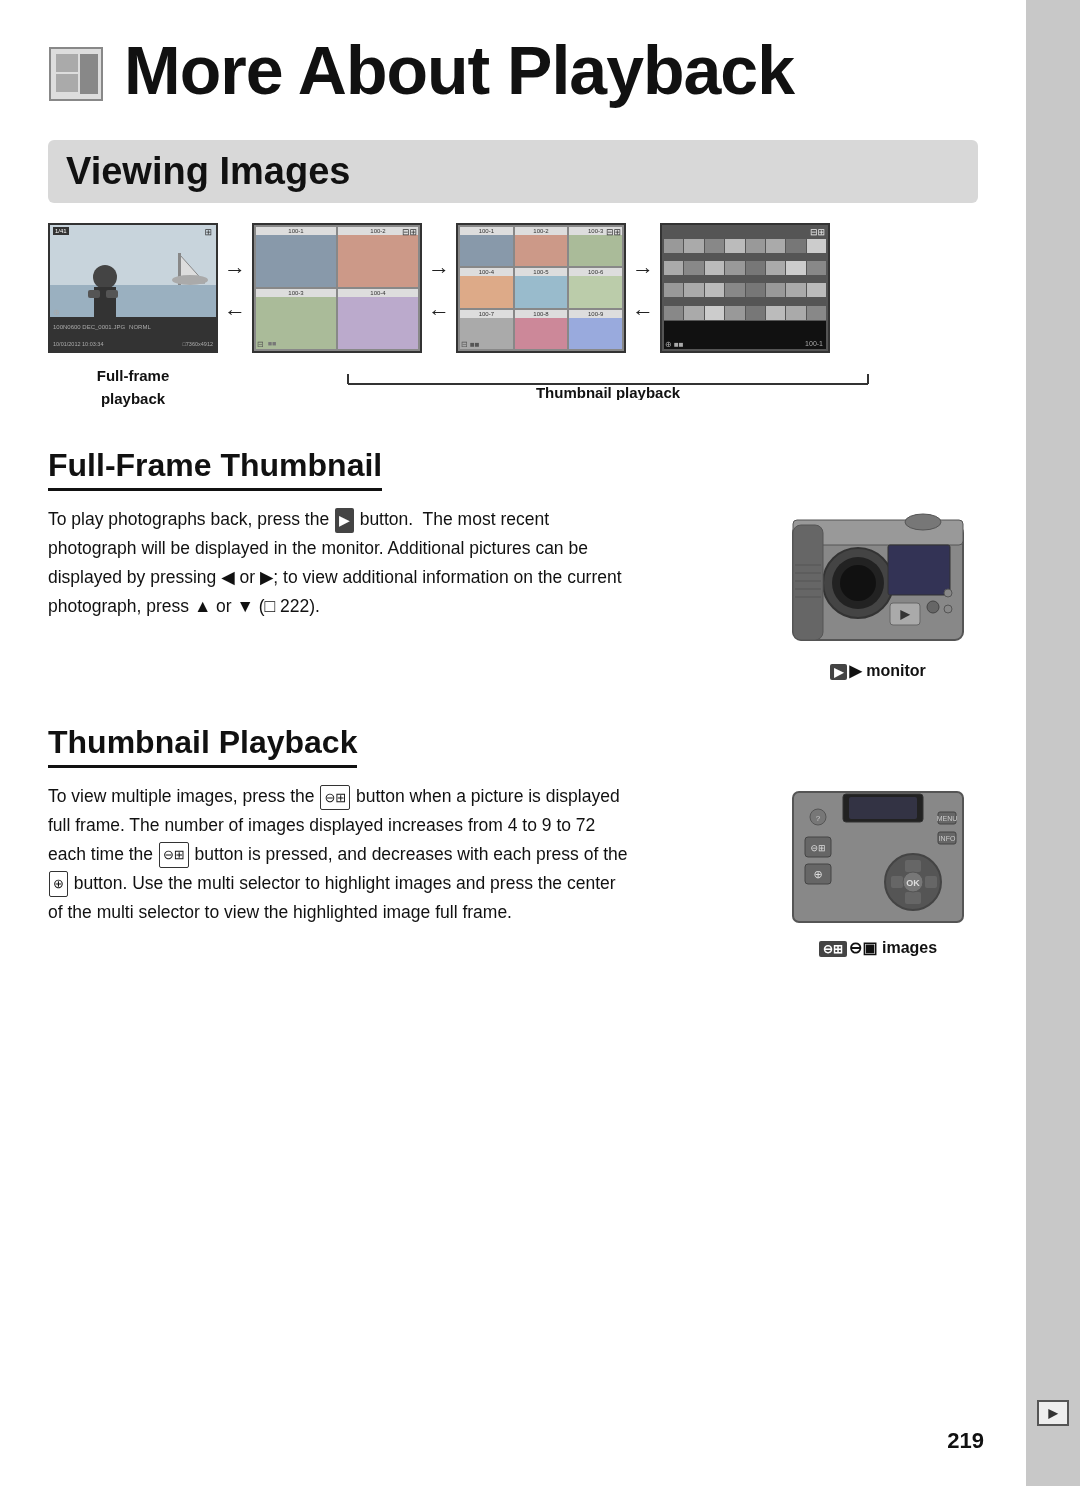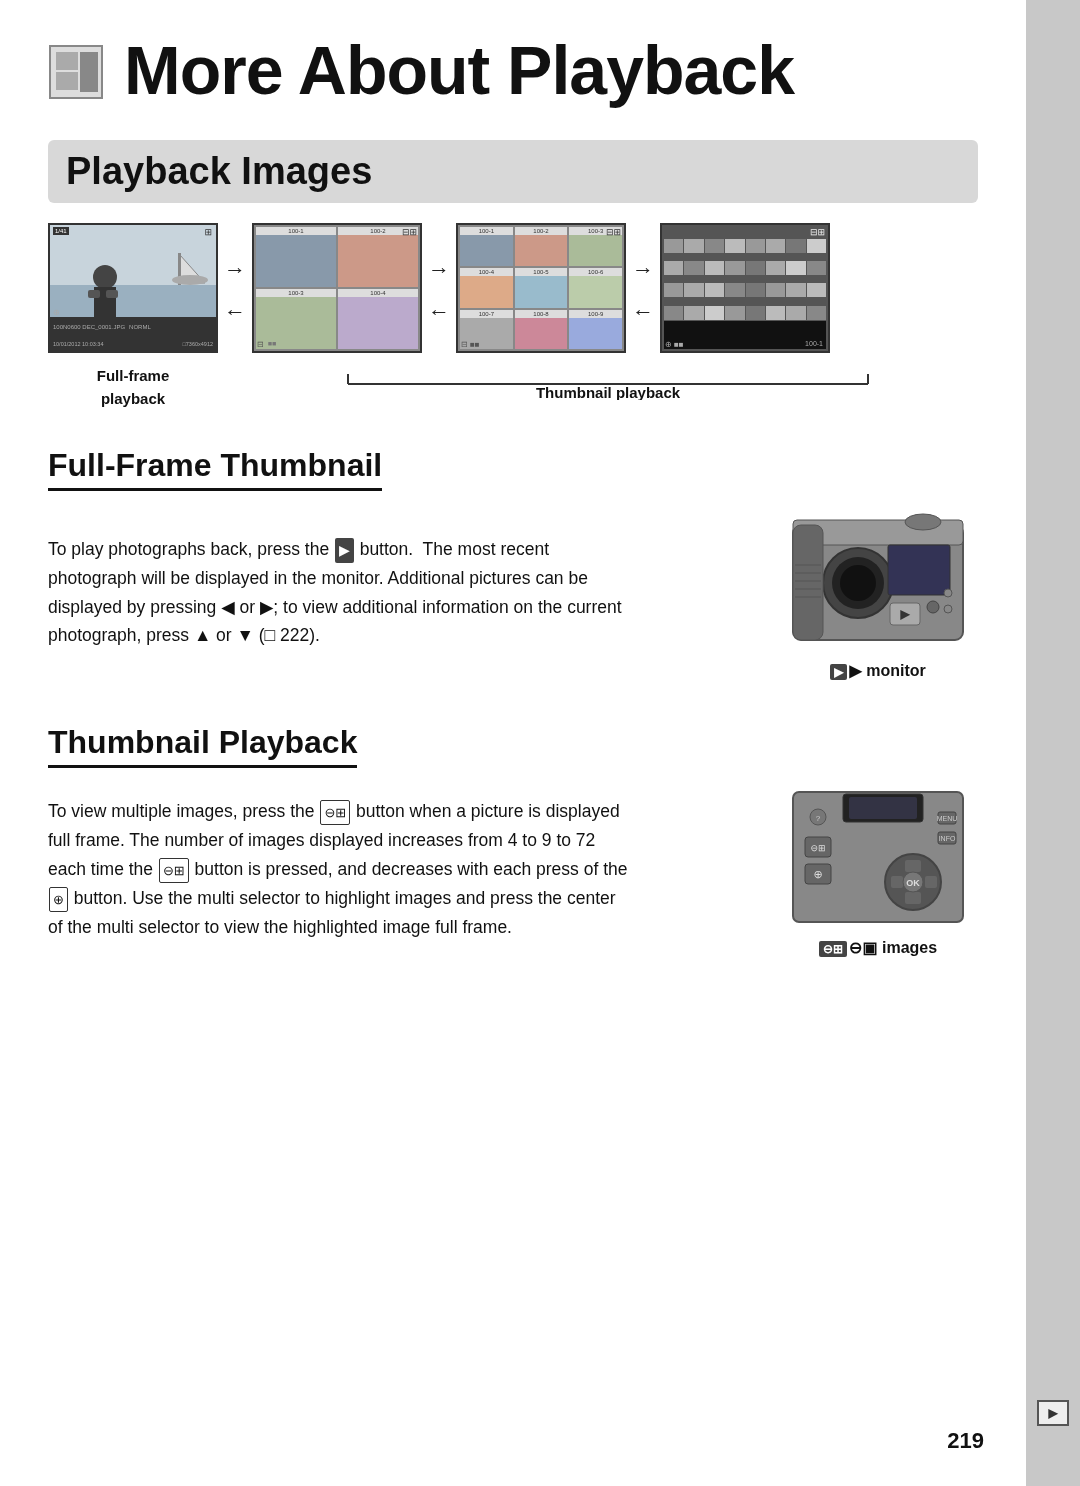--- a/index.html
+++ b/index.html
@@ -42,21 +42,21 @@
     }
 
     .main-content {
       margin-right: 54px;
       padding: 0 48px 60px 48px;
     }
 
     
     .chapter-header {
       display: flex;
-      align-items: flex-start;
+      align-items: center;
       padding-top: 36px;
       padding-bottom: 12px;
       gap: 20px;
     }
 
     .chapter-icon {
       width: 56px;
       height: 56px;
       flex-shrink: 0;
       margin-top: 8px;
@@ -272,21 +272,21 @@
       border: 1.5px solid #333;
       padding: 1px 3px;
       border-radius: 2px;
       margin: 0 1px;
     }
 
     
     .content-row {
       display: flex;
       gap: 30px;
-      align-items: center;
+      align-items: flex-start;
       margin-bottom: 20px;
     }
 
     .content-text-col {
       flex: 1;
     }
 
     .camera-image-col {
       width: 200px;
       flex-shrink: 0;
@@ -361,21 +361,21 @@
     <svg class="chapter-icon" viewBox="0 0 56 56" xmlns="http://www.w3.org/2000/svg">
       <rect x="2" y="2" width="52" height="52" fill="#ddd" stroke="#888" stroke-width="2"></rect>
       <rect x="8" y="8" width="22" height="18" fill="#aaa"></rect>
       <rect x="8" y="28" width="22" height="18" fill="#aaa"></rect>
       <rect x="32" y="8" width="18" height="40" fill="#888"></rect>
     </svg>
     <h1 class="chapter-title">More About Playback</h1>
   </div>
 
   <div class="section-heading">
-    <span class="section-heading-text">Playback Images</span>
+    <span class="section-heading-text">Viewing Images</span>
   </div>
 
   <div class="diagram-row">
 
     <div class="diagram-item">
       <div class="diagram-screen screen-full">
         <div class="mock-fullframe">
           <div class="mock-ff-image">
             
             <svg width="170" height="108" xmlns="http://www.w3.org/2000/svg">

